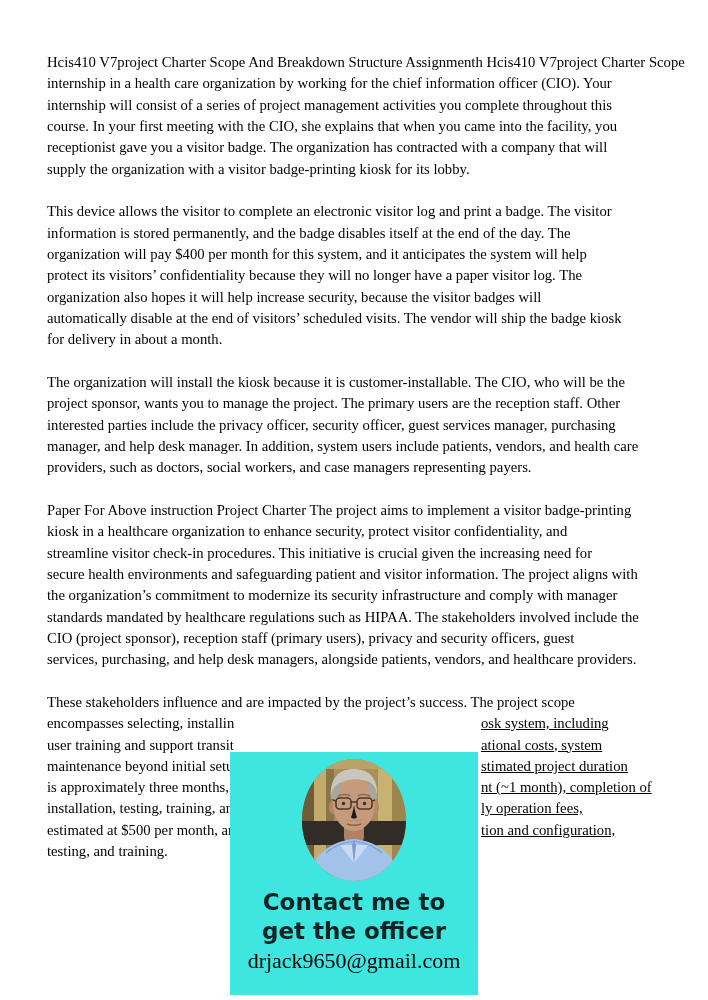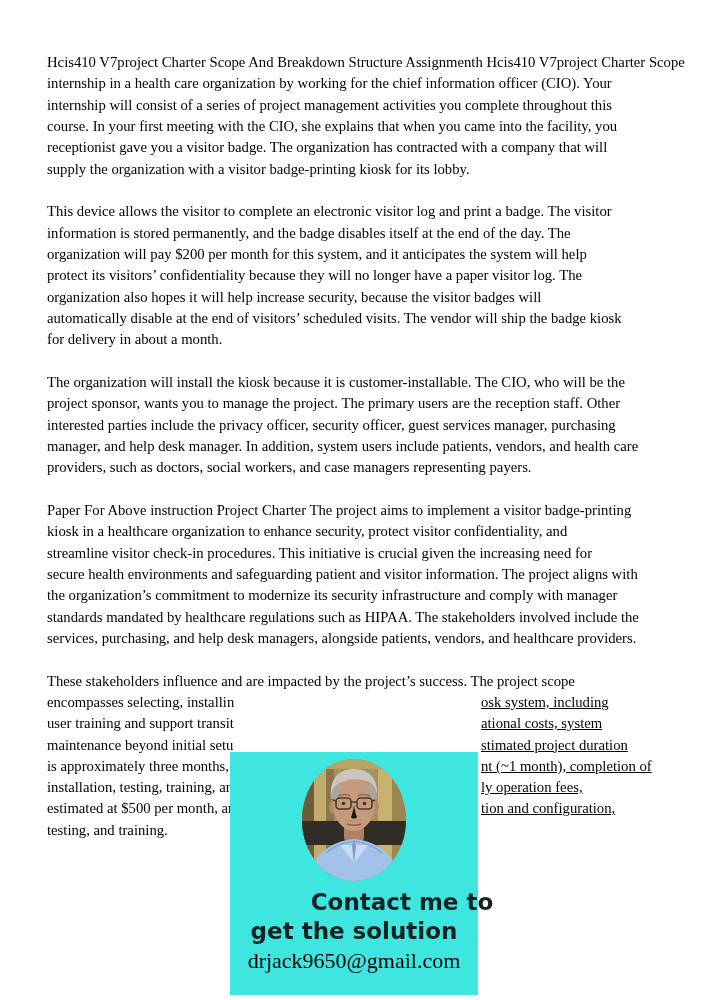--- a/index.html
+++ b/index.html
@@ -46,21 +46,21 @@
   .ad-line {
     position: absolute;
     left: 0; width: 100%;
     text-align: center;
     font-family: "DejaVu Sans", "Liberation Sans", sans-serif;
     font-weight: 700;
     font-size: 23px;
     line-height: 28px;
     color: #112322;
   }
-  .ad-line.l1 { top: 136px; padding-left: 48px; }
+  .ad-line.l1 { top: 136px; }
   .ad-line.l2 { top: 165px; }
   .ad-email {
     position: absolute;
     left: 0; top: 196px; width: 100%;
     text-align: center;
     font-family: "Liberation Serif", "DejaVu Serif", serif;
     font-weight: 400;
     font-size: 22px;
     color: #000000;
   }
@@ -75,40 +75,41 @@
         <div class="doc-line">Hcis410 V7project Charter Scope And Breakdown Structure Assignmenth Hcis410 V7project Charter Scope</div>
         <div class="doc-line">internship in a health care organization by working for the chief information officer (CIO). Your</div>
         <div class="doc-line">internship will consist of a series of project management activities you complete throughout this</div>
         <div class="doc-line">course. In your first meeting with the CIO, she explains that when you came into the facility, you</div>
         <div class="doc-line">receptionist gave you a visitor badge. The organization has contracted with a company that will</div>
         <div class="doc-line">supply the organization with a visitor badge-printing kiosk for its lobby.</div>
       </div>
     <div class="para">
         <div class="doc-line">This device allows the visitor to complete an electronic visitor log and print a badge. The visitor</div>
         <div class="doc-line">information is stored permanently, and the badge disables itself at the end of the day. The</div>
-        <div class="doc-line">organization will pay $200 per month for this system, and it anticipates the system will help</div>
+        <div class="doc-line">organization will pay $400 per month for this system, and it anticipates the system will help</div>
         <div class="doc-line">protect its visitors’ confidentiality because they will no longer have a paper visitor log. The</div>
         <div class="doc-line">organization also hopes it will help increase security, because the visitor badges will</div>
         <div class="doc-line">automatically disable at the end of visitors’ scheduled visits. The vendor will ship the badge kiosk</div>
         <div class="doc-line">for delivery in about a month.</div>
       </div>
     <div class="para">
         <div class="doc-line">The organization will install the kiosk because it is customer-installable. The CIO, who will be the</div>
         <div class="doc-line">project sponsor, wants you to manage the project. The primary users are the reception staff. Other</div>
         <div class="doc-line">interested parties include the privacy officer, security officer, guest services manager, purchasing</div>
         <div class="doc-line">manager, and help desk manager. In addition, system users include patients, vendors, and health care</div>
         <div class="doc-line">providers, such as doctors, social workers, and case managers representing payers.</div>
       </div>
     <div class="para">
         <div class="doc-line">Paper For Above instruction Project Charter The project aims to implement a visitor badge-printing</div>
         <div class="doc-line">kiosk in a healthcare organization to enhance security, protect visitor confidentiality, and</div>
         <div class="doc-line">streamline visitor check-in procedures. This initiative is crucial given the increasing need for</div>
         <div class="doc-line">secure health environments and safeguarding patient and visitor information. The project aligns with</div>
         <div class="doc-line">the organization’s commitment to modernize its security infrastructure and comply with manager</div>
         <div class="doc-line">standards mandated by healthcare regulations such as HIPAA. The stakeholders involved include the</div>
+        <div class="doc-line">CIO (project sponsor), reception staff (primary users), privacy and security officers, guest</div>
         <div class="doc-line">services, purchasing, and help desk managers, alongside patients, vendors, and healthcare providers.</div>
       </div>
     <div class="para">
         <div class="doc-line">These stakeholders influence and are impacted by the project’s success. The project scope</div>
         <div class="doc-line"><span>encompasses selecting, installin</span><span class="frag-right">osk system, including</span></div>
         <div class="doc-line"><span>user training and support transit</span><span class="frag-right">ational costs, system</span></div>
         <div class="doc-line"><span>maintenance beyond initial setu</span><span class="frag-right">stimated project duration</span></div>
         <div class="doc-line"><span>is approximately three months, </span><span class="frag-right">nt (~1 month), completion of</span></div>
         <div class="doc-line"><span>installation, testing, training, an</span><span class="frag-right">ly operation fees,</span></div>
         <div class="doc-line"><span>estimated at $500 per month, an</span><span class="frag-right">tion and configuration,</span></div>
@@ -162,17 +163,17 @@
         <circle cx="62.5" cy="44.5" r="1.7" fill="#3a2d22"></circle>
 
         <path d="M52,46 C51,52 50,56 49,58 C50,60 54,60 55,58 C54,56 53,52 52,46 Z" fill="#b3836~" opacity="0.85"></path>
 
         <path d="M45,65 C49,66.5 55,66.5 59,65" stroke="#8f6248" stroke-width="1.6" fill="none"></path>
         <path d="M44,61 C47,62 50,62 52,62 M60,61 C57,62 54,62 52,62" stroke="#b98a6c" stroke-width="0.8" fill="none"></path>
       </svg>
     </div>
 
     <div class="ad-line l1">Contact me to</div>
-    <div class="ad-line l2">get the solution</div>
+    <div class="ad-line l2">get the officer</div>
     <div class="ad-email">drjack9650@gmail.com</div>
   </div>
 
 </div>
 
 </body></html>

